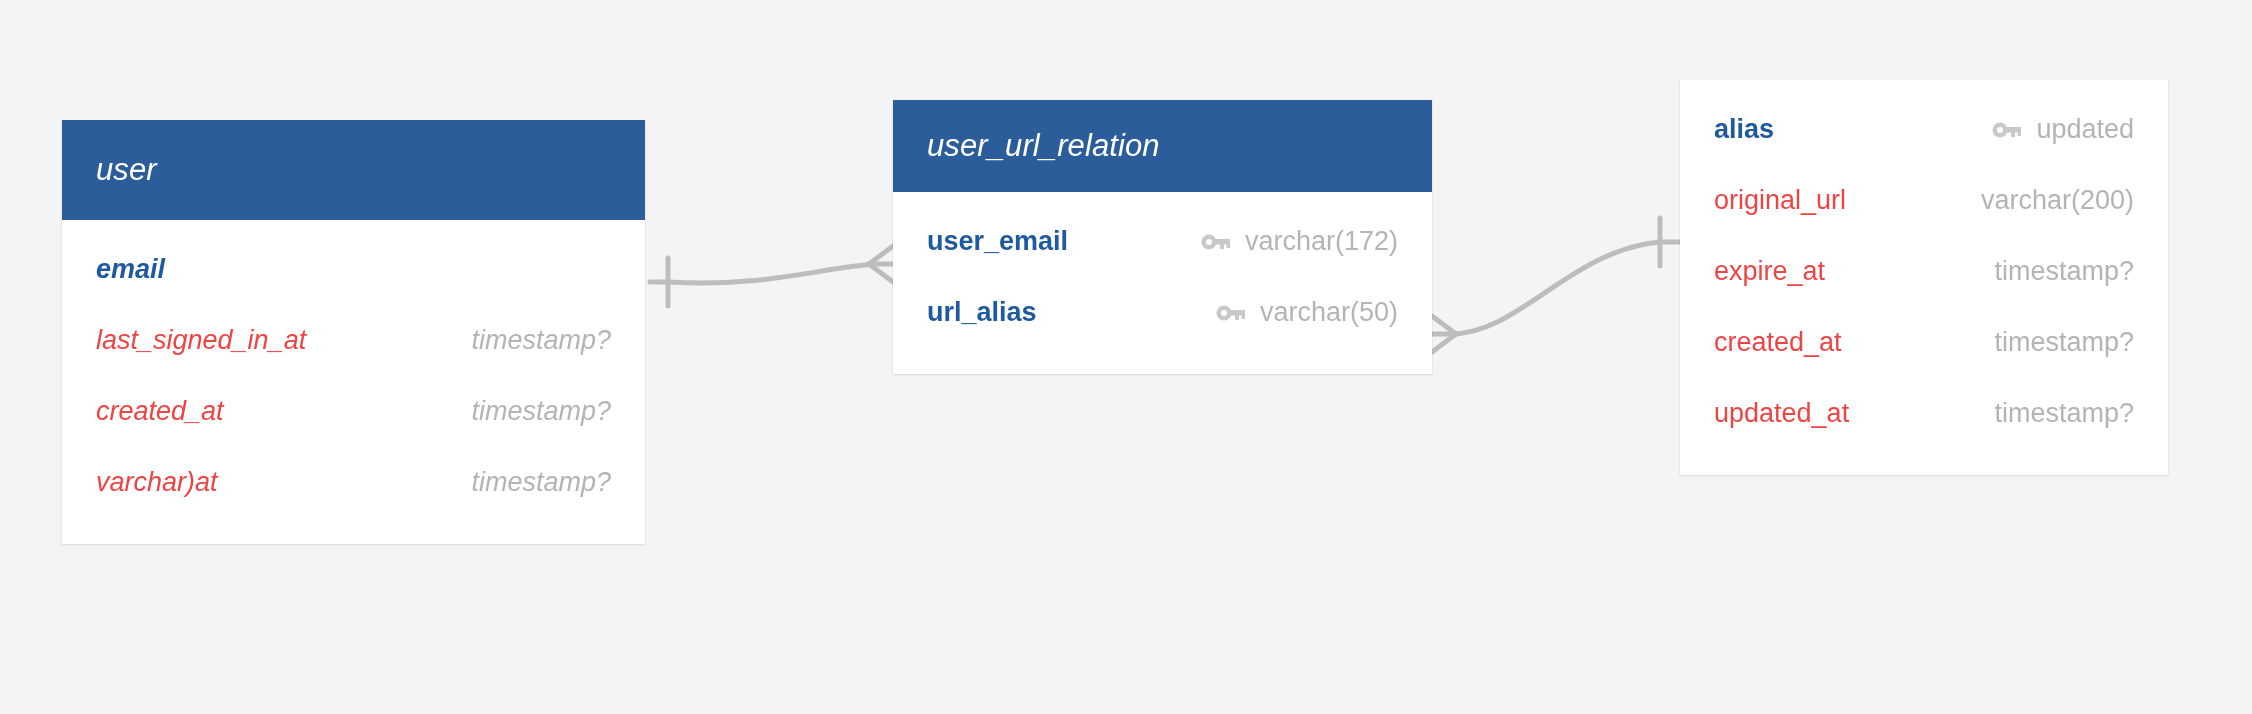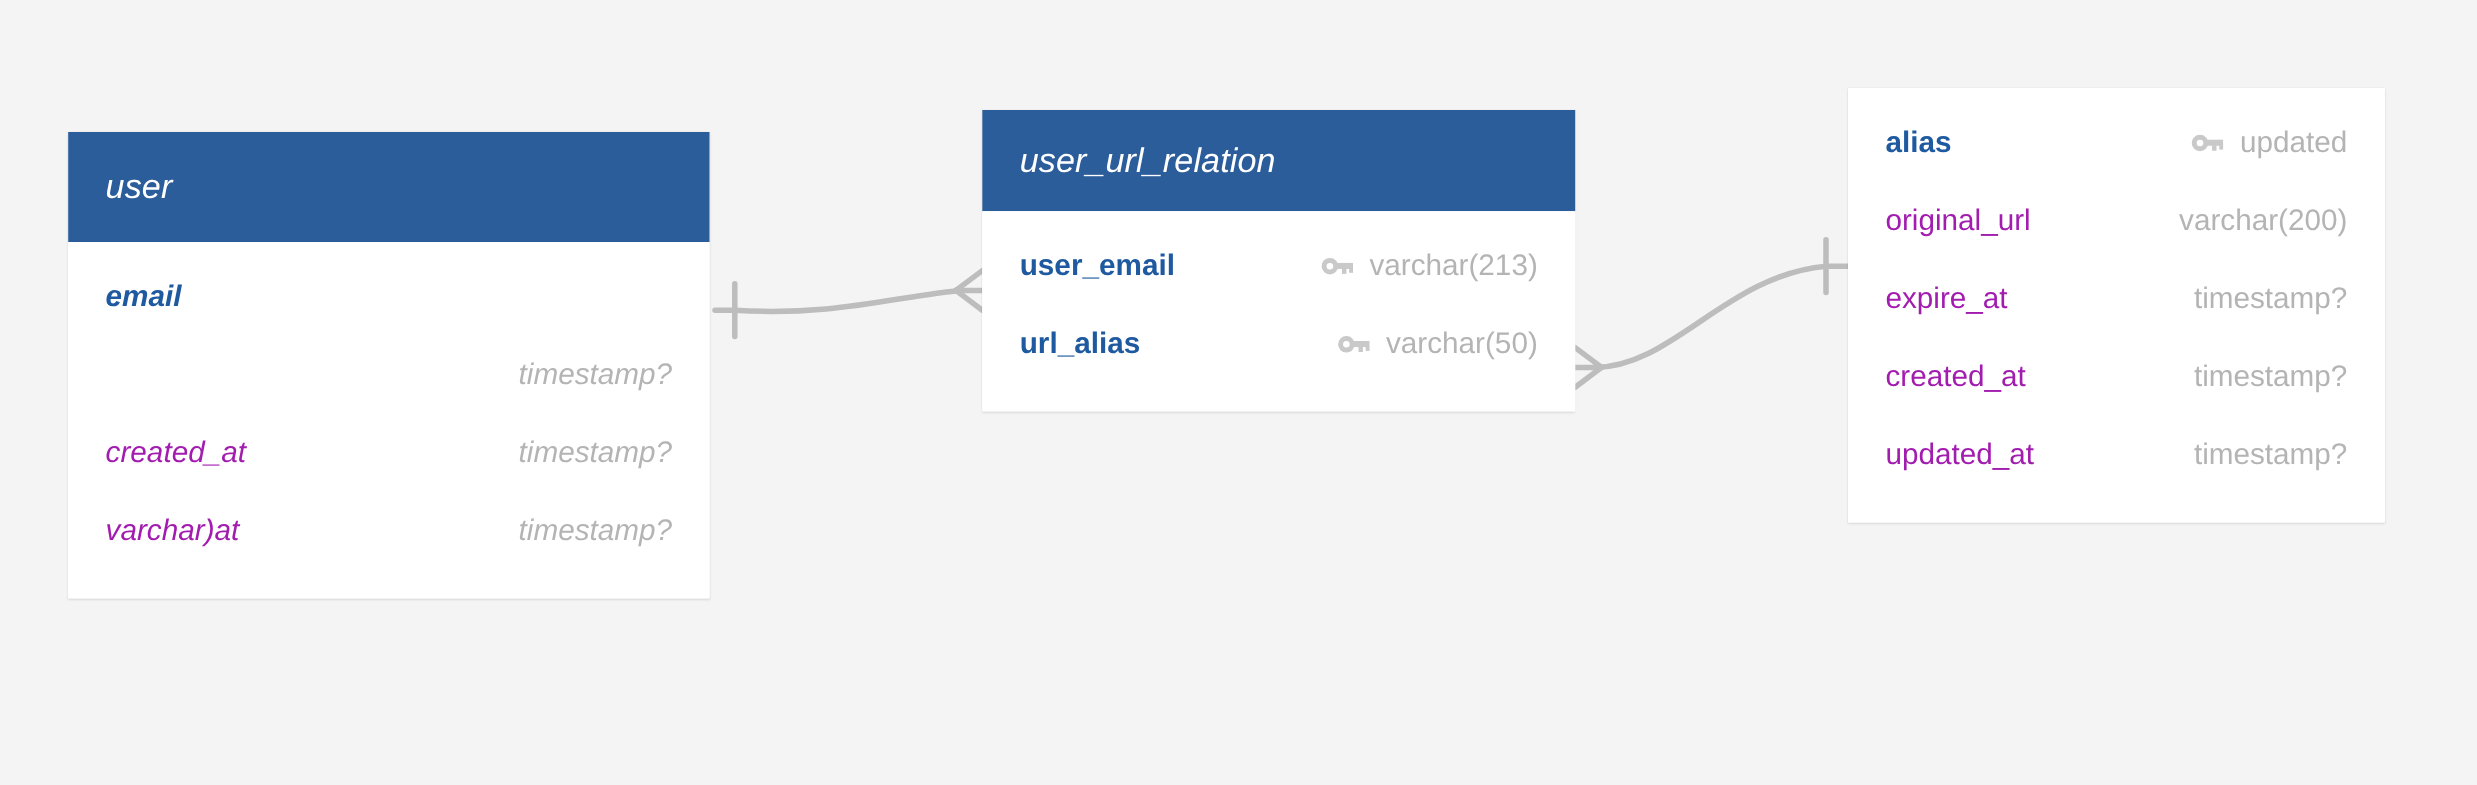--- a/index.html
+++ b/index.html
@@ -56,21 +56,21 @@
   }
   .field-row {
     display: flex;
     align-items: center;
     box-sizing: border-box;
     height: 71px;
     padding: 0 34px;
   }
   .field-name {
     font-size: 27px;
-    color: #a21caf;
+    color: #ef4444;
     white-space: nowrap;
   }
   .field-name.pk {
     color: #1f5aa0;
     font-weight: bold;
   }
   .field-right {
     margin-left: auto;
     display: flex;
     align-items: center;
@@ -127,20 +127,21 @@
       <span class="entity-title">user</span>
     </div>
     <div class="entity-body">
 
       <div class="field-row">
         <span class="field-name pk">email</span>
       </div>
 
 
       <div class="field-row">
+        <span class="field-name">last_signed_in_at</span>
         <span class="field-right">
           <span class="key-icon blank"></span>
           <span class="field-type">timestamp?</span>
         </span>
       </div>
 
       <div class="field-row">
         <span class="field-name">created_at</span>
         <span class="field-right">
           <span class="key-icon blank"></span>
@@ -170,21 +171,21 @@
         <span class="field-right">
           <span class="key-icon">
             <svg viewBox="0 0 30 18" xmlns="http://www.w3.org/2000/svg">
               <circle cx="8" cy="9" r="7.5" fill="#c9c9c9"></circle>
               <circle cx="8" cy="9" r="3" fill="#ffffff"></circle>
               <rect x="12" y="6" width="17" height="5.5" fill="#c9c9c9"></rect>
               <rect x="19" y="11" width="4" height="5" fill="#c9c9c9"></rect>
               <rect x="25.5" y="11" width="3.5" height="4" fill="#c9c9c9"></rect>
             </svg>
           </span>
-          <span class="field-type">varchar(213)</span>
+          <span class="field-type">varchar(172)</span>
         </span>
       </div>
 
       <div class="field-row">
         <span class="field-name pk">url_alias</span>
         <span class="field-right">
           <span class="key-icon">
             <svg viewBox="0 0 30 18" xmlns="http://www.w3.org/2000/svg">
               <circle cx="8" cy="9" r="7.5" fill="#c9c9c9"></circle>
               <circle cx="8" cy="9" r="3" fill="#ffffff"></circle>

